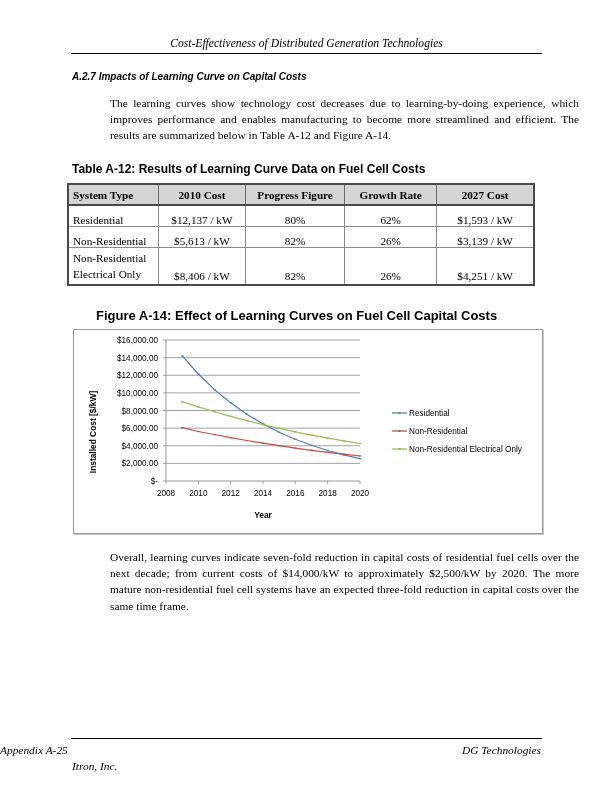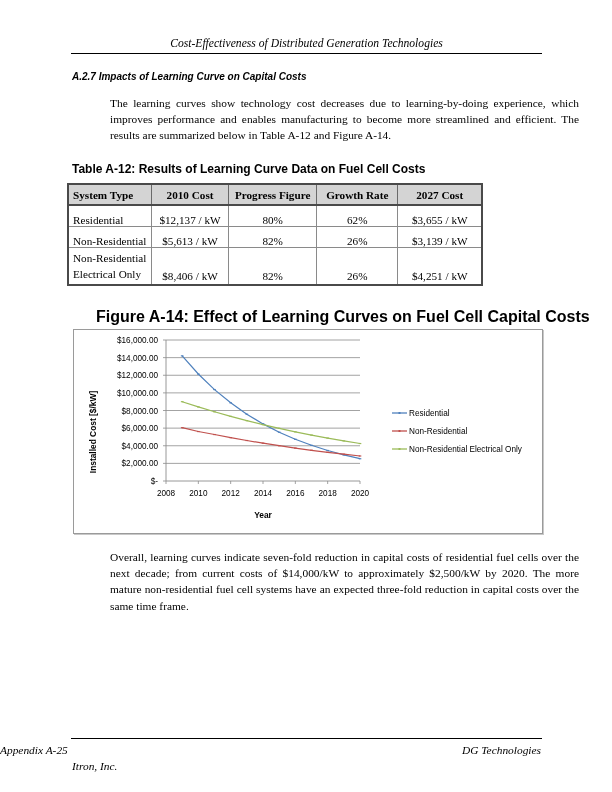--- a/index.html
+++ b/index.html
@@ -12,30 +12,30 @@
   #header-rule { position:absolute; left:71px; top:53px; width:471px; height:0; border-top:1.3px solid #000; }
 
   #section-heading { position:absolute; left:72px; top:71px; font-weight:bold; font-style:italic; font-size:10px; }
 
   .para { position:absolute; left:72px; width:469px; font-size:11.4px; line-height:16.2px; text-align:justify;margin-left:38px; }
   #intro-para { top:95px; }
   #closing-para { top:549px; }
 
   #table-caption { position:absolute; left:72px; top:162px; font-weight:bold; font-size:12px; }
 
-  #results-table { position:absolute; left:67px; top:183px; width:416px; border-collapse:collapse;
+  #results-table { position:absolute; left:67px; top:183px; width:468px; border-collapse:collapse;
     font-size:11.2px; border:2px solid #4a4a4a; }
   #results-table th { background:#d4d4d4; font-weight:bold; height:19px; padding:0 4px;
     border:1px solid #6a6a6a; border-bottom:2px solid #4a4a4a; }
   #results-table td { height:20px; padding:0 4px; border:1px solid #8a8a8a; text-align:center; vertical-align:bottom; }
   #results-table td.first, #results-table th.first { text-align:left; }
   #results-table tr.tall td { height:34px; padding-bottom:2px; }
   #results-table td.multiline { line-height:16px; }
 
-  #figure-caption { position:absolute; left:72px; top:308px; font-weight:bold; font-size:16px;padding-left:24px; }
+  #figure-caption { position:absolute; left:72px; top:308px; font-weight:bold; font-size:13px;padding-left:24px; }
 
   #chart-frame { position:absolute; left:73px; top:329px; width:468px; height:203px;
     border:1px solid #9a9a9a; box-shadow:1px 1px 0 #c8c8c8; background:#fff; }
   #chart-svg { position:absolute; left:0; top:0; }
   .tick-label { font-family:"Liberation Sans","DejaVu Sans",sans-serif; font-size:8.2px; fill:#000; }
   .axis-title { font-family:"Liberation Sans","DejaVu Sans",sans-serif; font-size:8.4px; font-weight:bold; fill:#000; }
 
   #footer-rule { position:absolute; left:71px; top:738px; width:471px; height:0; border-top:1.3px solid #000; }
   .footer-text { position:absolute; top:744px; font-style:italic; font-size:11.4px; }
   #footer-left { left:72px;margin-top:16px; }
@@ -63,21 +63,21 @@
       <th style="width:85px">Growth Rate</th>
       <th style="width:90px">2027 Cost</th>
     </tr>
   </thead>
   <tbody>
     <tr>
       <td class="first">Residential</td>
       <td>$12,137 / kW</td>
       <td>80%</td>
       <td>62%</td>
-      <td>$3,655 / kW</td>
+      <td>$1,593 / kW</td>
     </tr>
     <tr>
       <td class="first">Non-Residential</td>
       <td>$5,613 / kW</td>
       <td>82%</td>
       <td>26%</td>
       <td>$3,139 / kW</td>
     </tr>
     <tr class="tall">
       <td class="first multiline"><span>Non-Residential</span><br><span>Electrical Only</span></td>

